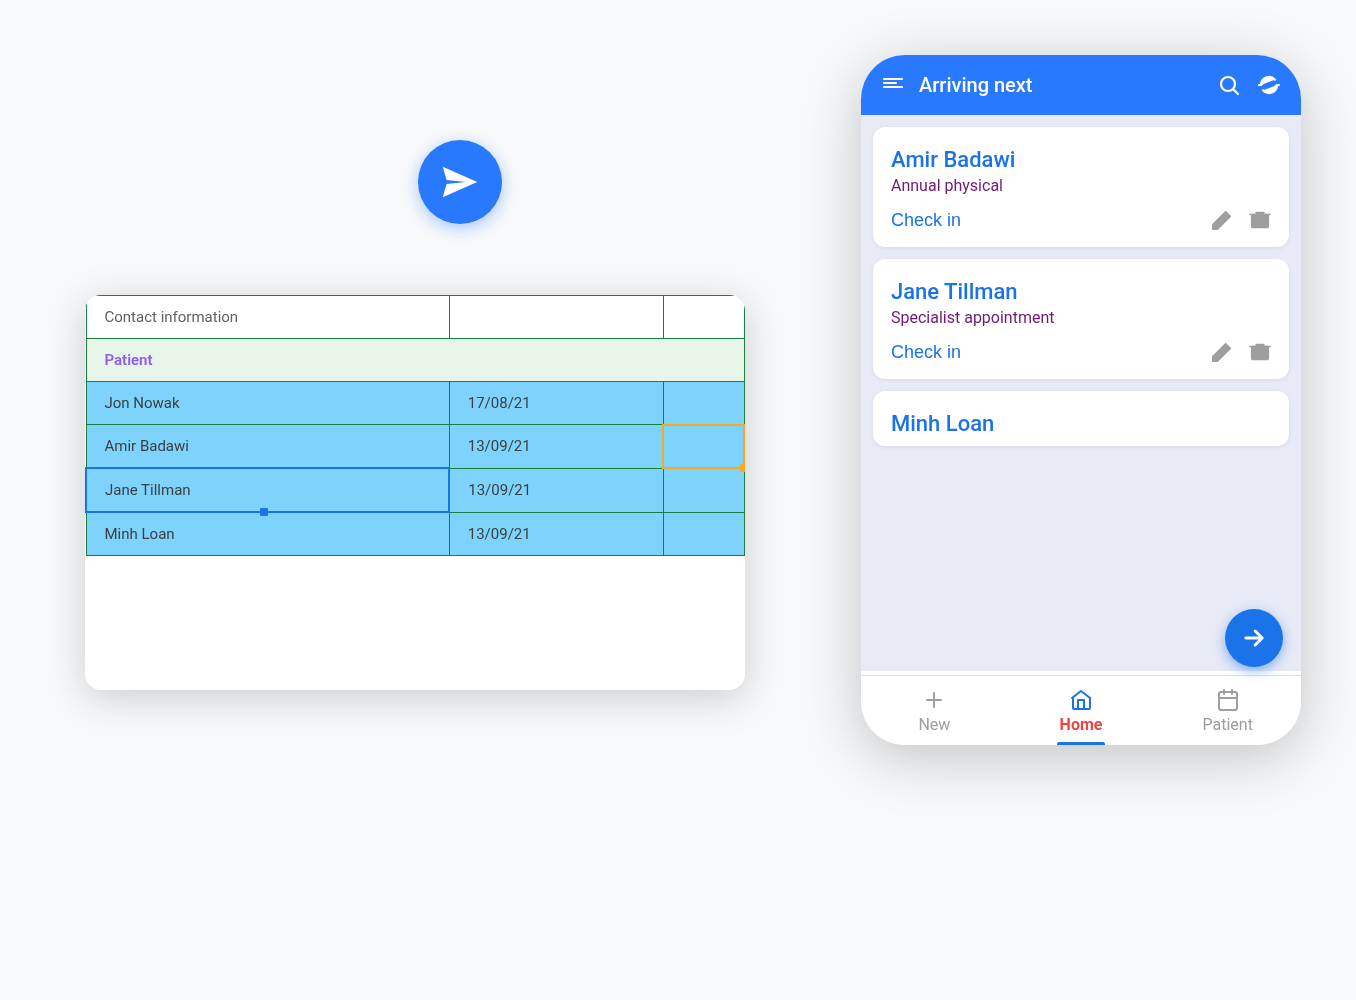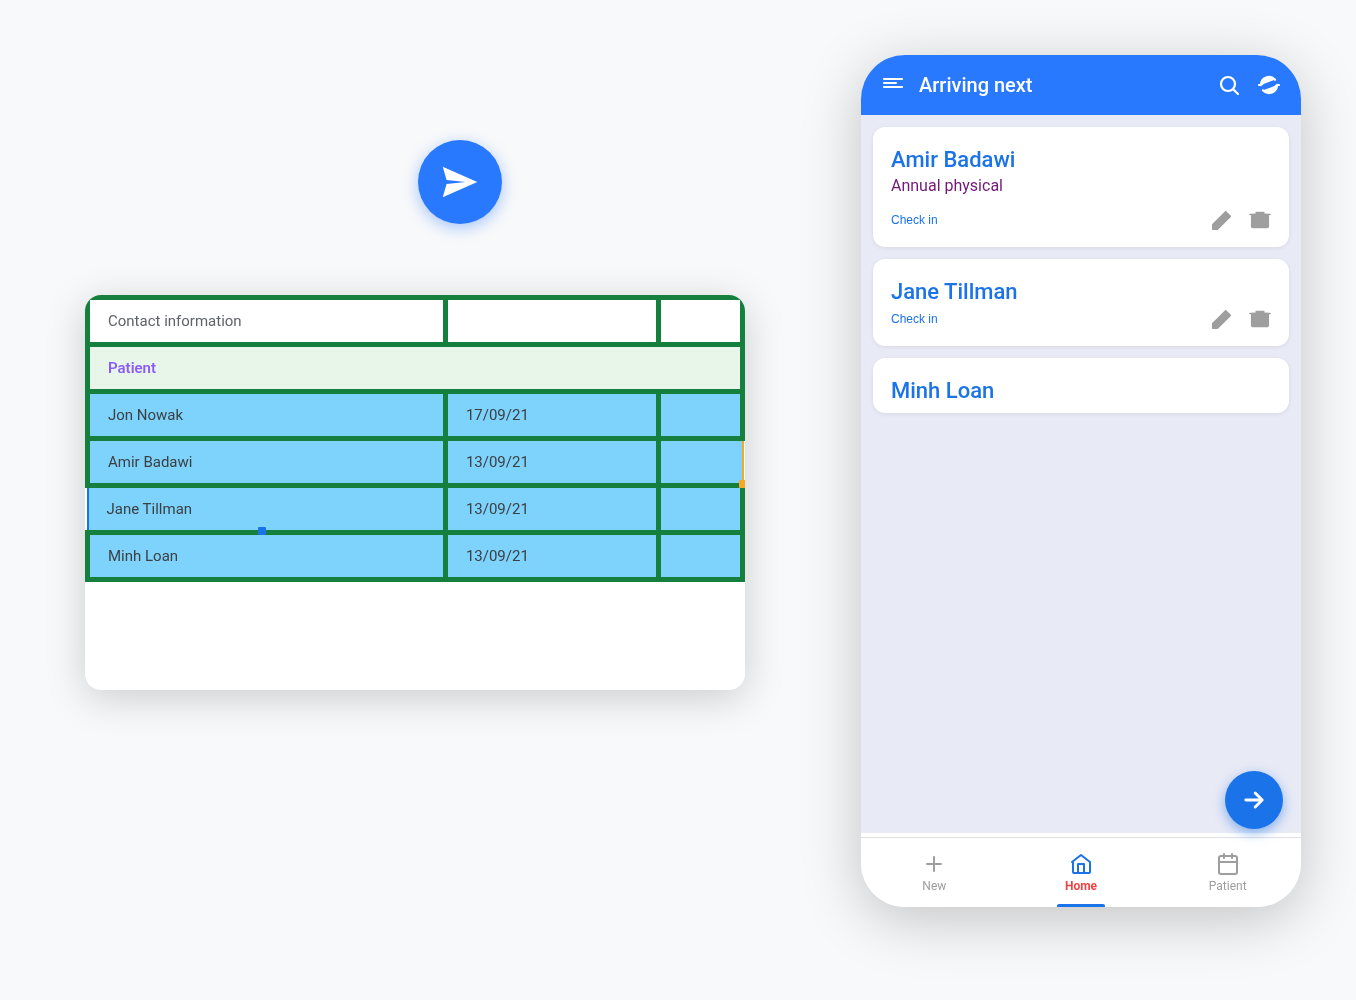--- a/index.html
+++ b/index.html
@@ -55,21 +55,21 @@
     }
 
     .spreadsheet-table {
       width: 100%;
       border-collapse: collapse;
       font-size: 15px;
     }
 
     .spreadsheet-table th,
     .spreadsheet-table td {
-      border: 5px solid #15803d;
+      border: 1px solid #15803d;
       padding: 12px 18px;
       text-align: left;
       color: #3c4043;
     }
 
     .spreadsheet-table .header-row td {
       background: #ffffff;
       color: #5f6368;
       font-weight: 400;
     }
@@ -115,21 +115,21 @@
       background: #1a73e8;
       border-radius: 1px;
     }
 
     
     .phone-mockup {
       position: absolute;
       top: 55px;
       right: 55px;
       width: 440px;
-      height: 852px;
+      height: 690px;
       background: #ffffff;
       border-radius: 44px;
       box-shadow: 0 12px 60px rgba(0,0,0,0.22);
       overflow: hidden;
       z-index: 8;
       margin-left: 18px;
     }
 
     
     .app-header {
@@ -194,21 +194,21 @@
     }
 
     .patient-card-actions {
       display: flex;
       align-items: center;
       justify-content: space-between;
     }
 
     .check-in-btn {
       color: #1a73e8;
-      font-size: 12px;
+      font-size: 18px;
       font-weight: 500;
       background: none;
       border: none;
       cursor: pointer;
       padding: 0;
     }
 
     .patient-card-icons {
       display: flex;
       gap: 16px;
@@ -270,21 +270,21 @@
       bottom: 0;
       left: 50%;
       transform: translateX(-50%);
       width: 48px;
       height: 3px;
       background: #1a73e8;
       border-radius: 2px 2px 0 0;
     }
 
     .bottom-nav-label {
-      font-size: 12px;
+      font-size: 16px;
       color: #9e9e9e;
       text-align: right;
     }
 
     .bottom-nav-item.active .bottom-nav-label {
       color: #ef4444;
       font-weight: 700;
     }
 
     
@@ -319,21 +319,21 @@
         <tr class="header-row">
           <td>Contact information</td>
           <td></td>
           <td></td>
         </tr>
         <tr class="section-row">
           <td colspan="3">Patient</td>
         </tr>
         <tr class="data-row">
           <td>Jon Nowak</td>
-          <td>17/09/21</td>
+          <td>17/08/21</td>
           <td></td>
         </tr>
         <tr class="data-row">
           <td>Amir Badawi</td>
           <td>13/09/21</td>
           <td class="yellow-cell"></td>
         </tr>
         <tr class="data-row">
           <td class="blue-cell-selected" style="border: 2px solid #1a73e8; position: relative;">Jane Tillman</td>
           <td>13/09/21</td>
@@ -384,20 +384,21 @@
               <path d="M8 6V4h8v2M1 6h22" stroke="#9e9e9e" stroke-width="1.8" stroke-linecap="round"></path>
               <line x1="10" y1="11" x2="10" y2="17" stroke="#9e9e9e" stroke-width="1.8" stroke-linecap="round"></line>
               <line x1="14" y1="11" x2="14" y2="17" stroke="#9e9e9e" stroke-width="1.8" stroke-linecap="round"></line>
             </svg>
           </div>
         </div>
       </div>
 
       <div class="patient-card">
         <div class="patient-card-name">Jane Tillman</div>
+        <div class="patient-card-type">Specialist appointment</div>
         <div class="patient-card-actions">
           <button class="check-in-btn">Check in</button>
           <div class="patient-card-icons">
             <svg width="22" height="22" viewBox="0 0 24 24" fill="none">
               <path d="M16 3l5 5L7 22H2v-5L16 3z" stroke="#9e9e9e" stroke-width="1.8" stroke-linecap="round" stroke-linejoin="round"></path>
             </svg>
             <svg width="22" height="22" viewBox="0 0 24 24" fill="none">
               <rect x="3" y="6" width="18" height="14" rx="1" stroke="#9e9e9e" stroke-width="1.8"></rect>
               <path d="M8 6V4h8v2M1 6h22" stroke="#9e9e9e" stroke-width="1.8" stroke-linecap="round"></path>
               <line x1="10" y1="11" x2="10" y2="17" stroke="#9e9e9e" stroke-width="1.8" stroke-linecap="round"></line>

